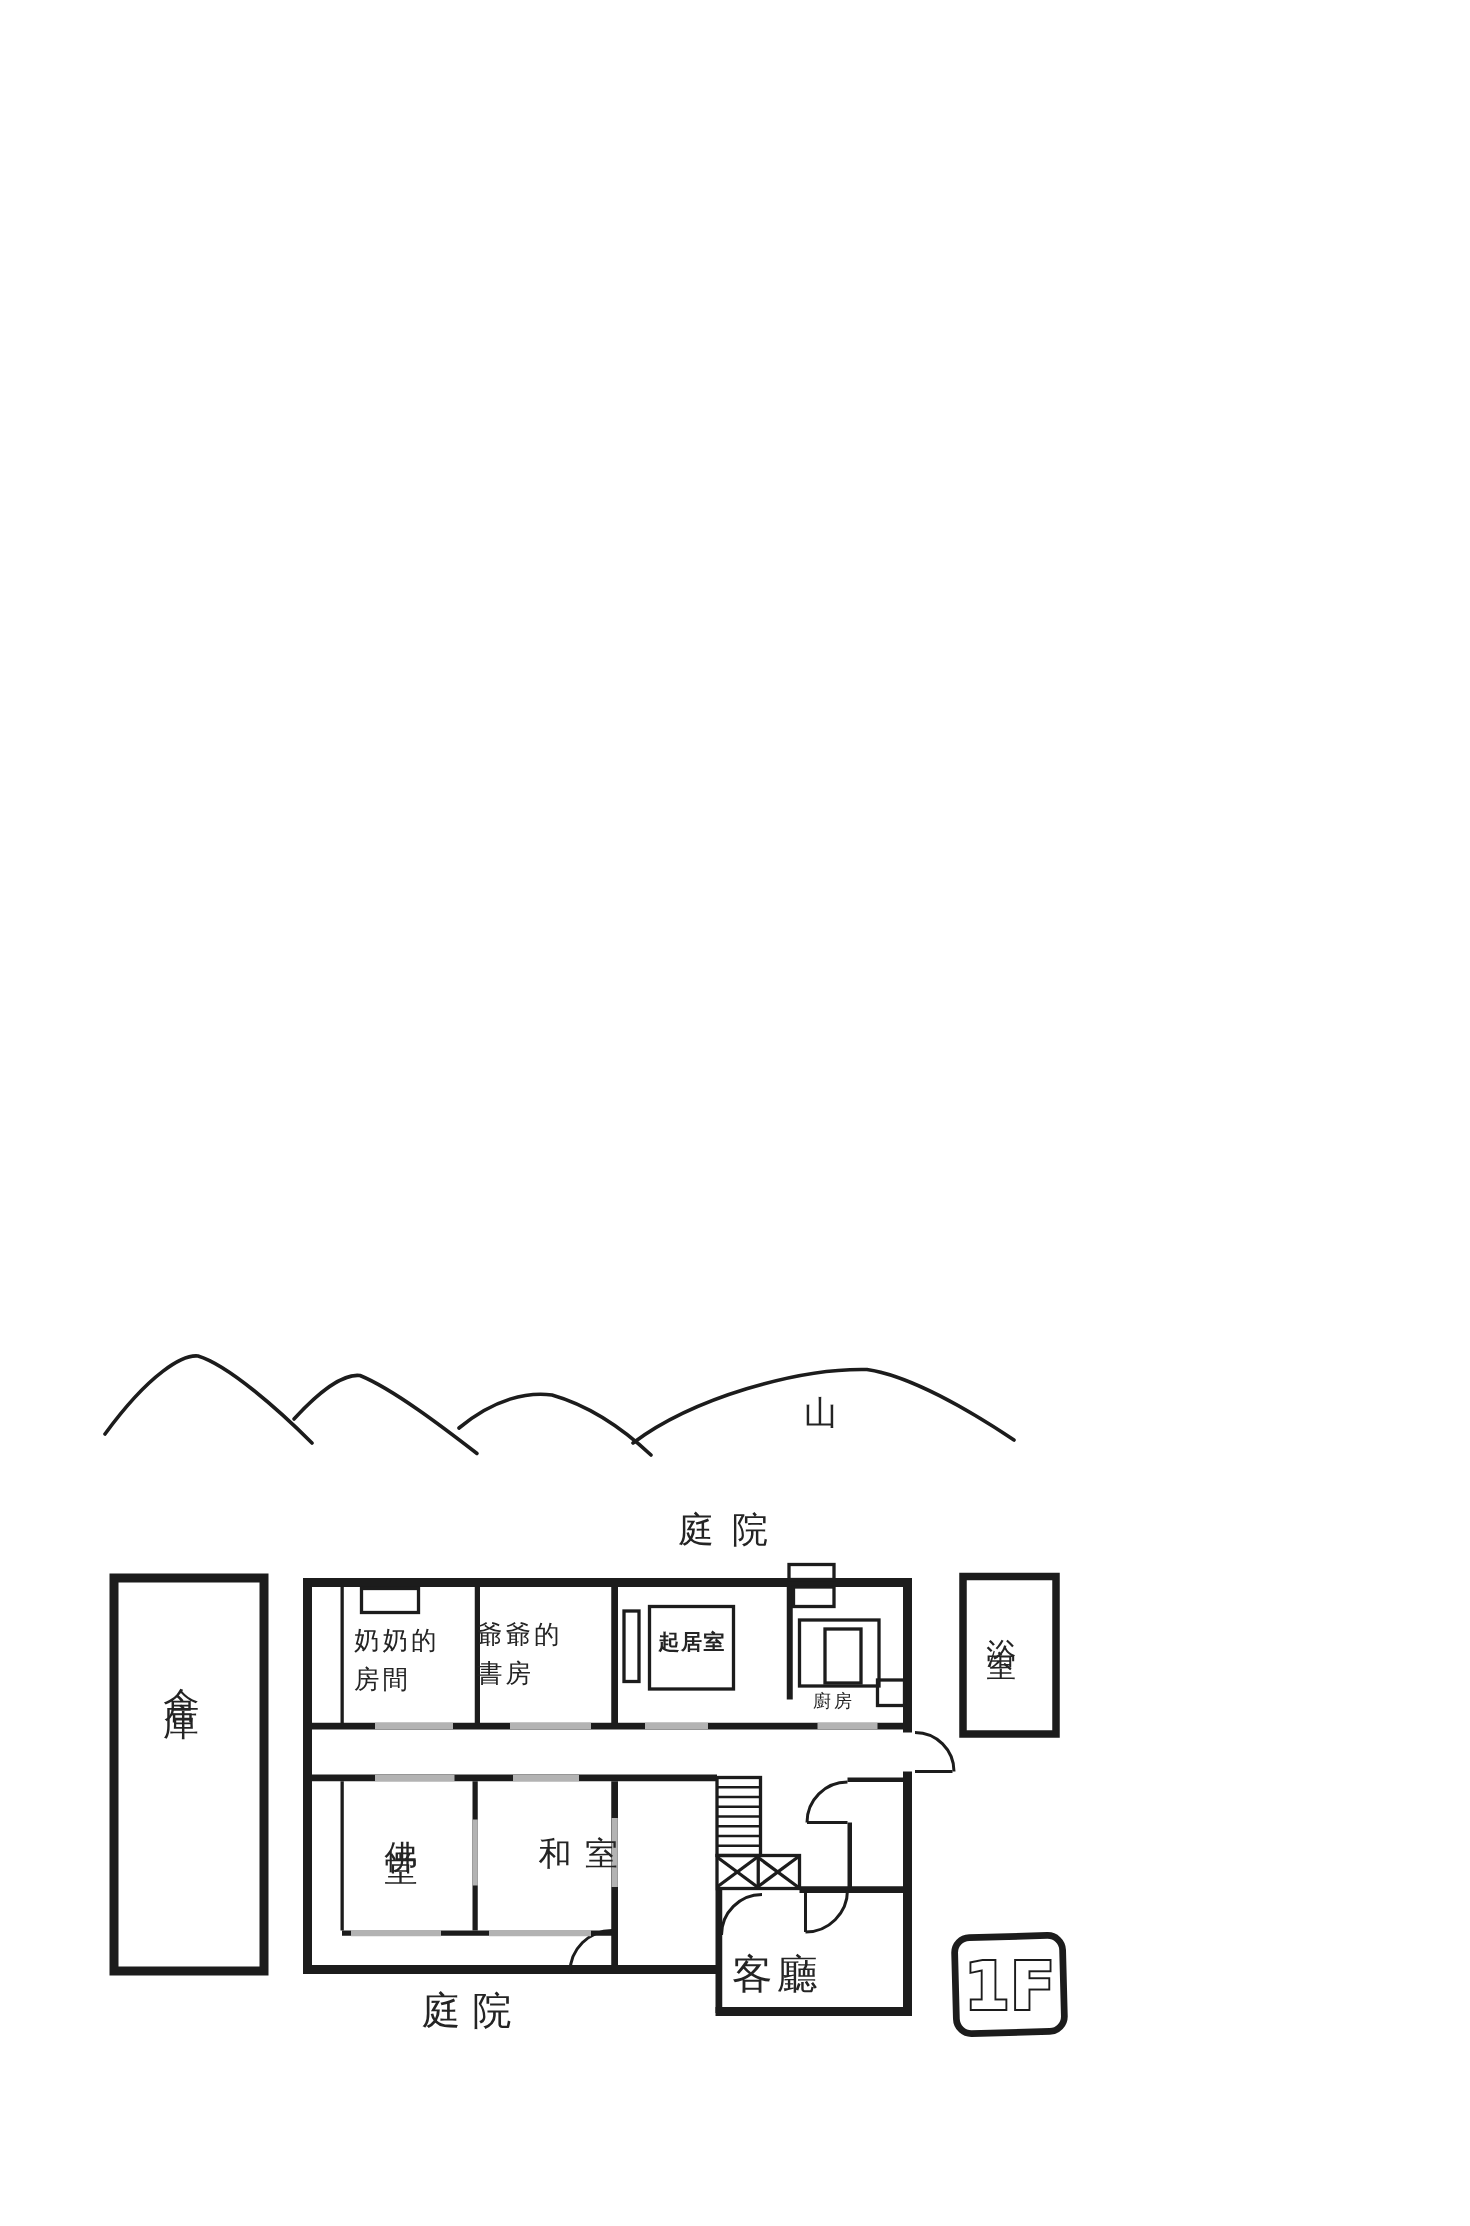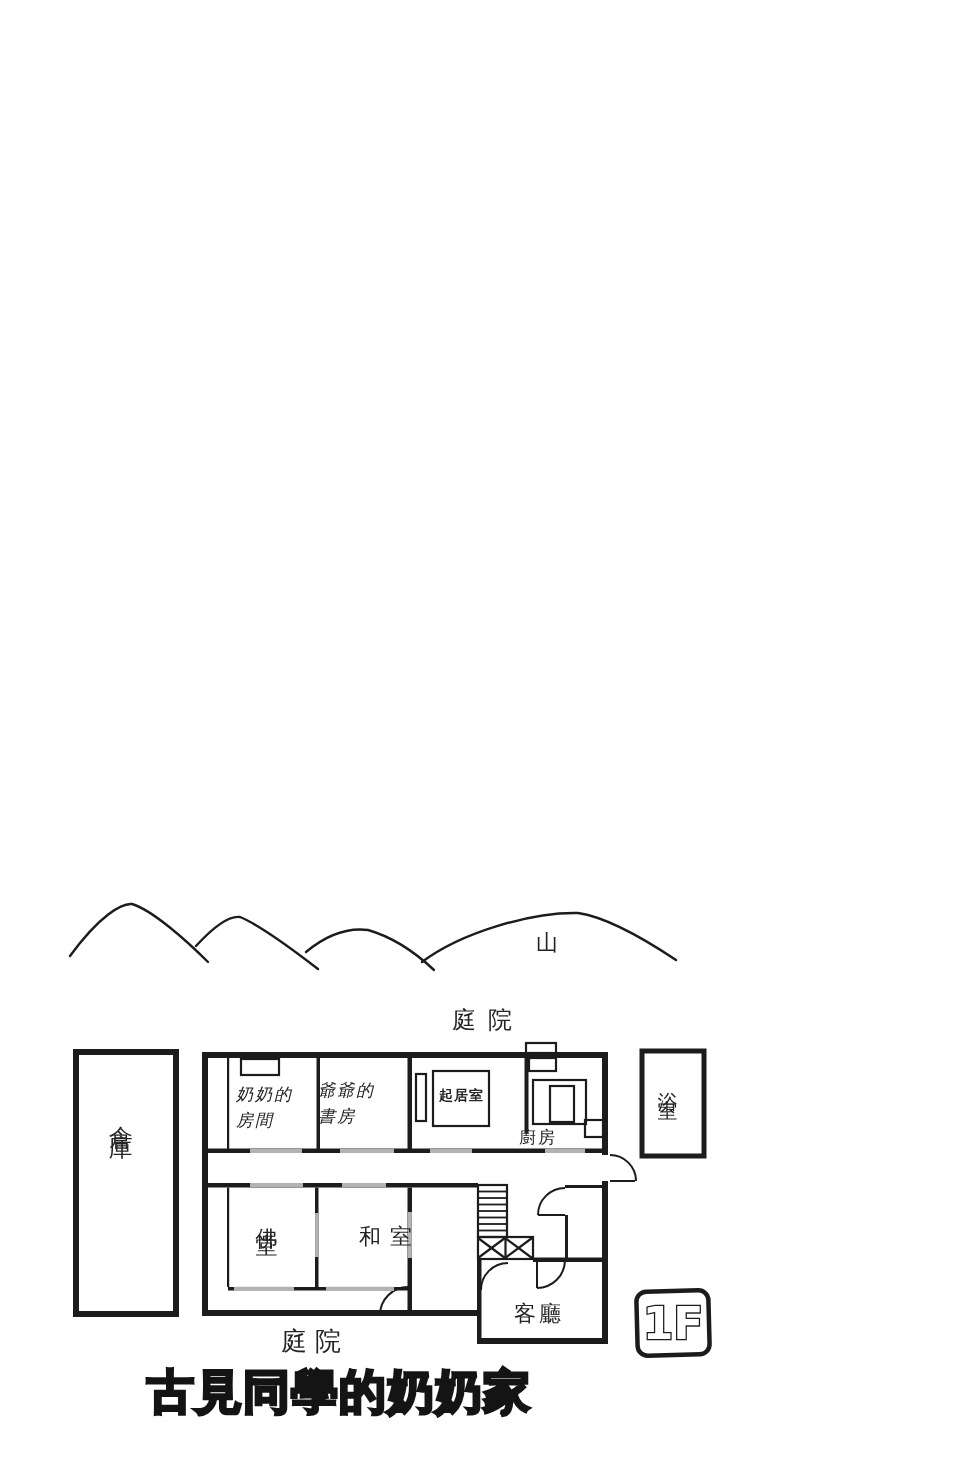--- a/index.html
+++ b/index.html
@@ -14,32 +14,32 @@
   .lbl{
     position:absolute;
     color:#242424;
     white-space:nowrap;
     line-height:1.2;
   }
   .vert{
     writing-mode:vertical-rl;
     text-orientation:upright;
   }
-  .two-line div{white-space:nowrap;font-style:italic;}
+  .two-line div{white-space:nowrap;}
   .lbl-garden-top{left:452px;top:1006px;font-size:24px;letter-spacing:12px;}
   .lbl-mountain{left:536px;top:930px;font-size:22px;}
   .lbl-storehouse{left:106px;top:1106px;font-size:24px;letter-spacing:9px;}
   .lbl-grandma{left:236px;top:1082px;font-size:17px;line-height:1.5;letter-spacing:2px;}
   .lbl-grandpa{left:318px;top:1078px;font-size:17px;line-height:1.5;letter-spacing:2px;}
   .lbl-living{left:439px;top:1087px;font-size:14px;letter-spacing:1px;font-weight:bold;}
-  .lbl-kitchen{left:519px;top:1127px;font-size:17px;letter-spacing:2px;}
+  .lbl-kitchen{left:542px;top:1127px;font-size:12px;letter-spacing:2px;}
   .lbl-bath{left:656px;top:1076px;font-size:20px;letter-spacing:7px;}
   .lbl-altar{left:253px;top:1210px;font-size:22px;letter-spacing:6px;}
   .lbl-tatami{left:331px;top:1224px;font-size:22px;letter-spacing:9px;margin-left:28px;}
-  .lbl-parlor{left:514px;top:1301px;font-size:22px;letter-spacing:3px;}
+  .lbl-parlor{left:488px;top:1301px;font-size:27px;letter-spacing:3px;}
   .lbl-garden-bottom{left:281px;top:1326px;font-size:26px;letter-spacing:8px;}
   .title{
     left:147px;top:1364px;
     font-size:47px;
     font-weight:bold;
     letter-spacing:1px;
     color:#ffffff;
     -webkit-text-stroke:3px #141414;
     text-shadow:0 0 1px #141414;
   }
@@ -173,14 +173,13 @@
   </div>
 
   <div class="lbl lbl-living">起居室</div>
   <div class="lbl lbl-kitchen">廚房</div>
   <div class="lbl vert lbl-bath">浴室</div>
   <div class="lbl vert lbl-altar">佛堂</div>
   <div class="lbl lbl-tatami">和室</div>
   <div class="lbl lbl-parlor">客廳</div>
   <div class="lbl lbl-garden-bottom">庭院</div>
 
-  <div class="lbl title">古見同學的奶奶家</div>
 </div>
 
 </body></html>

